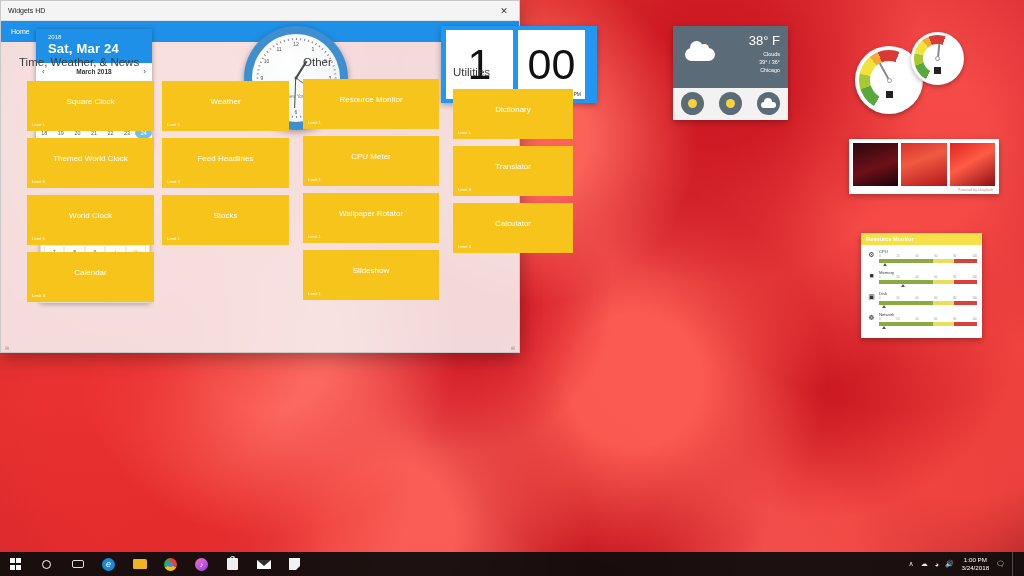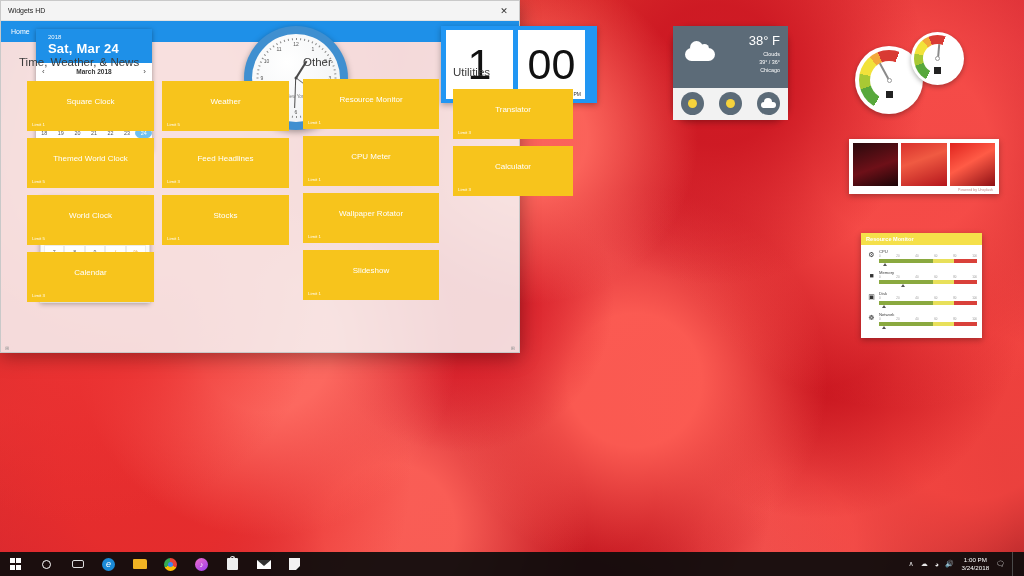--- a/index.html
+++ b/index.html
@@ -83,21 +83,21 @@
           display: flex; align-items: center; box-shadow: 0 2px 6px rgba(0,0,0,.3); }
   #flip .card { background: #fff; width: 67px; height: 69px; margin-left: 5px;
                 display: flex; align-items: center; justify-content: center;
                 position: relative; }
   #flip .card:last-child { margin-right: 5px; }
   #flip .card .d { font-size: 43px; color: #111; line-height: 1;
                    font-family: "Liberation Sans", sans-serif; }
   #flip .ampm { position: absolute; right: 4px; bottom: 2px; font-size: 5px; color: #333; }
 
   
-  #weather { left: 673px; top: 26px; width: 115px; box-shadow: 0 2px 6px rgba(0,0,0,.3); border-radius: 16px; }
+  #weather { left: 673px; top: 26px; width: 115px; box-shadow: 0 2px 6px rgba(0,0,0,.3); }
   #weather .top { background: #5c6b78; color: #fff; height: 62px; position: relative; padding: 6px; }
   #weather .temp { position: absolute; right: 8px; top: 7px; font-size: 13px; }
   #weather .cond { position: absolute; right: 8px; top: 24px; font-size: 5.4px; text-align: right;
                    line-height: 8px; }
   #weather .cloud { position: absolute; left: 12px; top: 22px; width: 30px; height: 13px;
                     background: #fff; border-radius: 7px; }
   #weather .cloud:before { content: ""; position: absolute; left: 5px; top: -7px; width: 13px;
                     height: 13px; background: #fff; border-radius: 50%; }
   #weather .cloud:after { content: ""; position: absolute; left: 15px; top: -4px; width: 9px;
                     height: 9px; background: #fff; border-radius: 50%; }
@@ -619,20 +619,24 @@
               <div class="tlim">Limit 1</div>
             </div>
             <div class="tile">
               <div class="tname">Slideshow</div>
               <div class="tlim">Limit 1</div>
             </div>
           </div>
           <div class="col c3">
             <div class="secth">Utilities</div>
             <div class="tile">
+              <div class="tname">Dictionary</div>
+              <div class="tlim">Limit 1</div>
+            </div>
+            <div class="tile">
               <div class="tname">Translator</div>
               <div class="tlim">Limit 3</div>
             </div>
             <div class="tile">
               <div class="tname">Calculator</div>
               <div class="tlim">Limit 3</div>
             </div>
           </div>
         </div>
       <div class="grip l">⊞</div>

